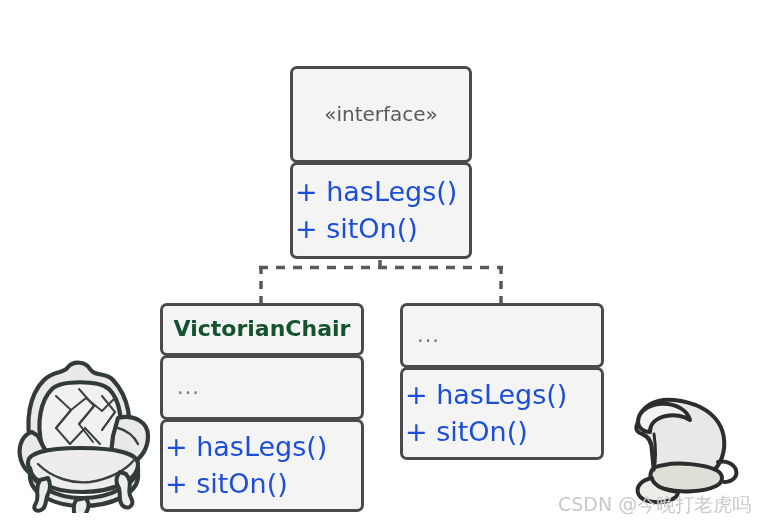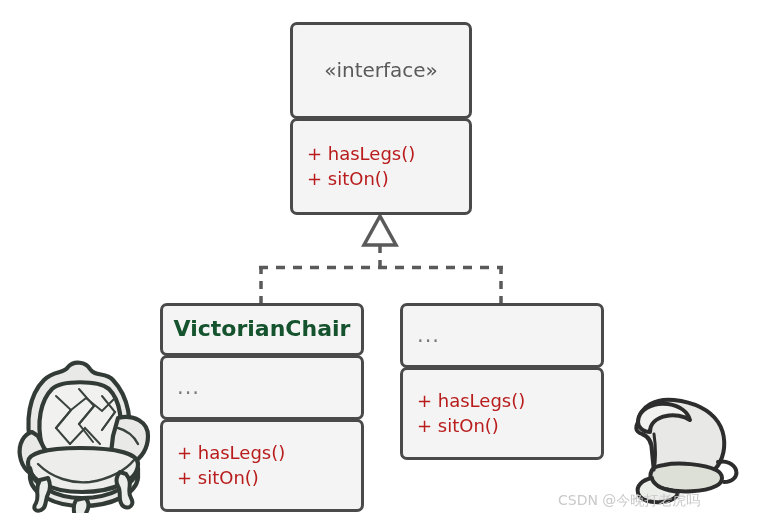--- a/index.html
+++ b/index.html
@@ -60,25 +60,25 @@
   }
   .class-name-only {
     color: #14532d;
     font-size: 22px;
     font-weight: bold;
     line-height: 1.2;
     text-align: center;
     width: 100%;
   }
   .member {
-    color: #b91c1c;
-    font-size: 18px;
+    color: #1d4ed8;
+    font-size: 27px;
     font-weight: 400;
     line-height: 1.35;
-    padding-left: 14px;
+    padding-left: 2px;
     white-space: nowrap;
   }
   .ellipsis {
     color: #7a7a7a;
     font-size: 21px;
     letter-spacing: 1px;
     padding-left: 14px;
     line-height: 1;
   }
 
@@ -94,21 +94,21 @@
 
   
   .illus {
     position: absolute;
   }
 
   
   .watermark {
     position: absolute;
     color: #c9c9c9;
-    font-size: 14px;
+    font-size: 19px;
     font-weight: 400;
     white-space: nowrap;
     user-select: none;
   }
 </style>
 </head>
 <body>
 
 <div id="stage">
 
@@ -119,21 +119,21 @@
     <line x1="380" y1="245" x2="380" y2="268" stroke="#5a5a5a" stroke-width="3.5" stroke-dasharray="8,7"></line>
 
     <line x1="259" y1="267.5" x2="503" y2="267.5" stroke="#5a5a5a" stroke-width="3.5" stroke-dasharray="9,8"></line>
 
     <line x1="261" y1="266" x2="261" y2="305" stroke="#5a5a5a" stroke-width="3.5" stroke-dasharray="8,7"></line>
 
     <line x1="501" y1="266" x2="501" y2="305" stroke="#5a5a5a" stroke-width="3.5" stroke-dasharray="8,7"></line>
   </svg>
 
   <div class="uml-class" style="left:290px; top:22px; width:182px;">
-    <div class="compartment comp-head" style="height:97px;">
+    <div class="compartment comp-head" style="height:97px;margin-top:44px;">
       <div class="stereotype">«interface»</div>
     </div>
     <div class="compartment comp-body" style="height:97px;">
       <div class="member">+ hasLegs()</div>
       <div class="member">+ sitOn()</div>
     </div>
   </div>
 
   <div class="uml-class" style="left:160px; top:303px; width:204px;">
     <div class="compartment comp-head" style="height:53px;">

